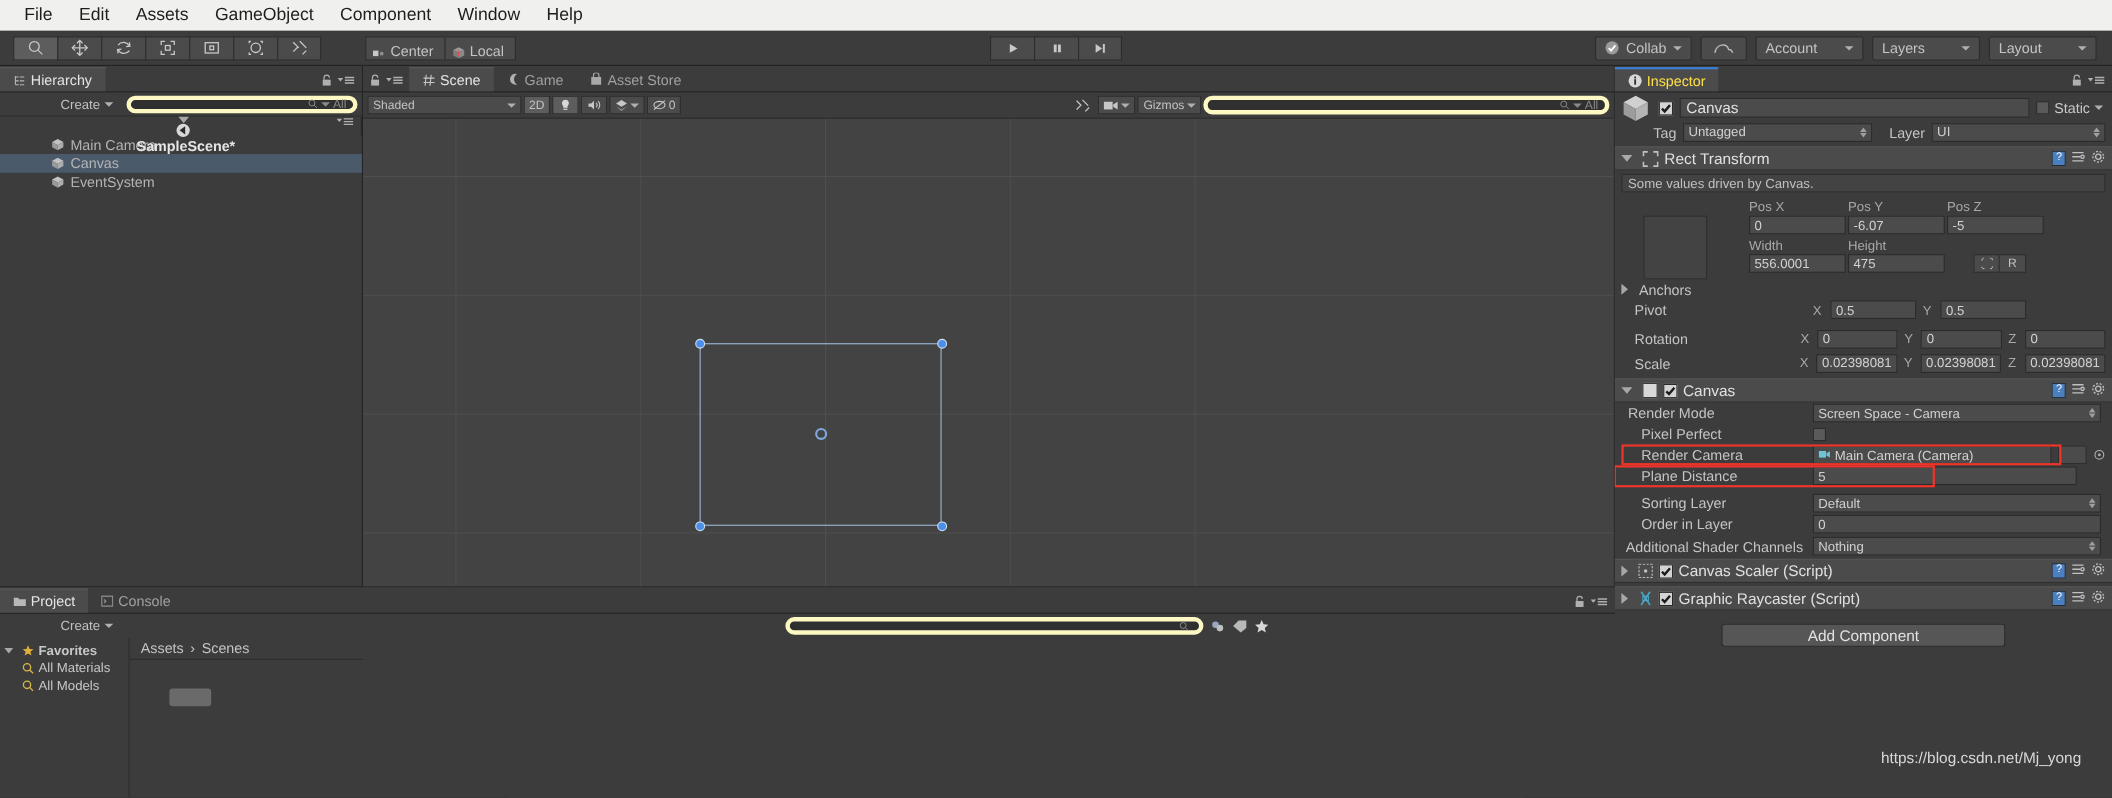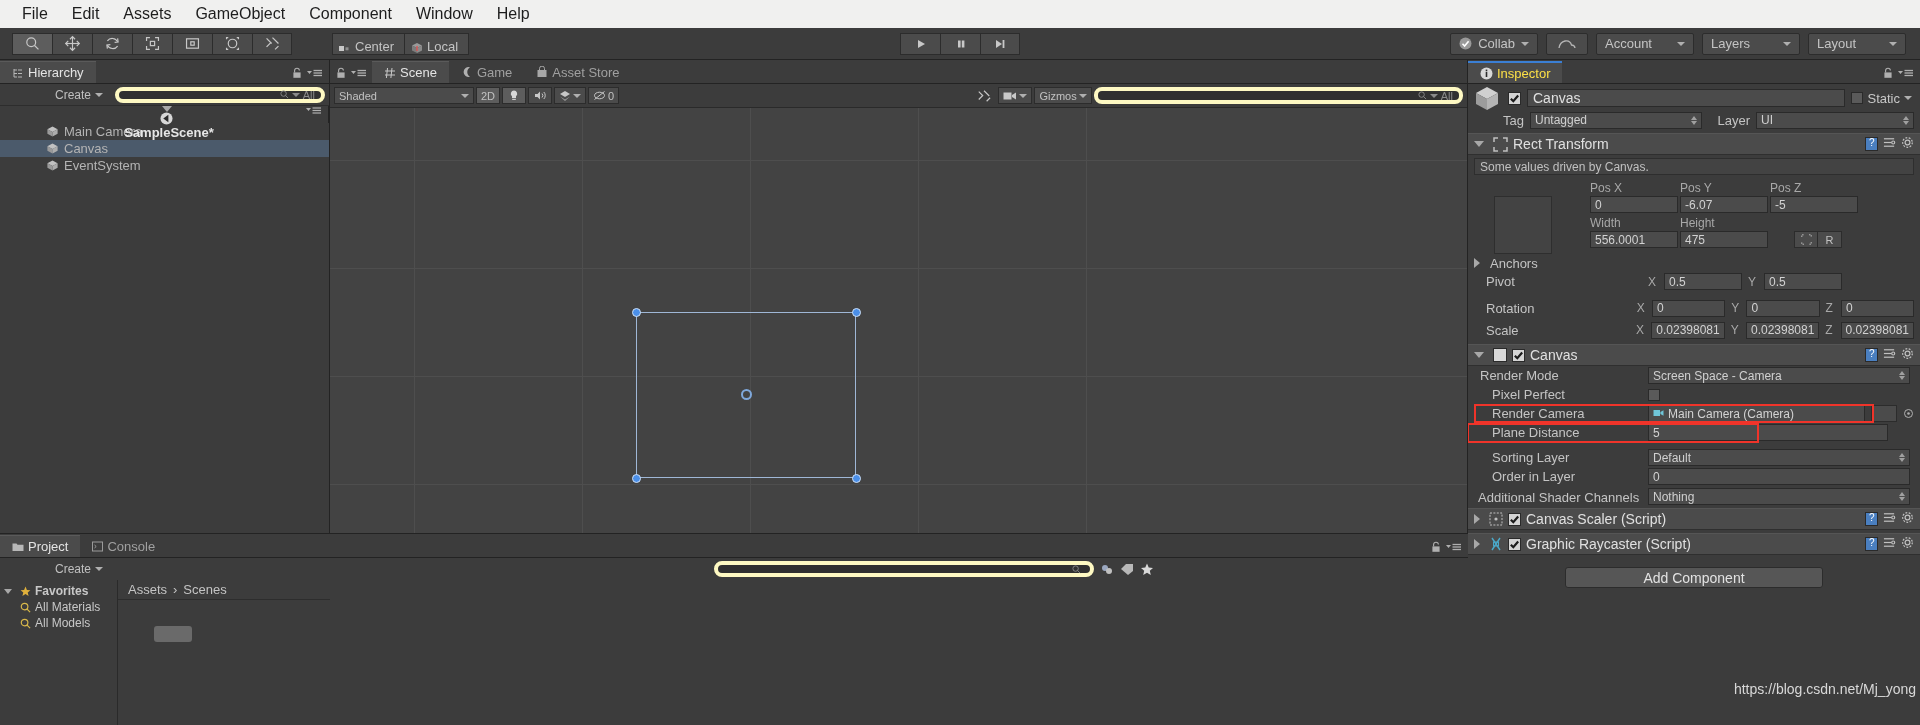--- a/index.html
+++ b/index.html
@@ -140,21 +140,21 @@
   .anchor-preview { width:58px; height:58px; background:#434343; border:1px solid #2e2e2e;
     margin-left:20px; margin-top:16px; }
 
   .addcomp-wrap { display:flex; justify-content:center; padding-top:12px; }
   .addcomp { width:258px; height:21px; background:#565656; border:1px solid #2c2c2c;
     border-radius:3px; display:flex; align-items:center; justify-content:center;
     font-size:14px; color:#e2e2e2; }
 
   .hl { position:absolute; border:2px solid #f0342a; pointer-events:none; }
 
-  .watermark { position:absolute; right:4px; bottom:28px; font-size:14px; color:#d8d8d8; }
+  .watermark { position:absolute; right:28px; bottom:28px; font-size:14px; color:#d8d8d8; }
 
   
   .sel-rect { position:absolute; border:1px solid #9fb7d6; }
   .handle { position:absolute; width:9px; height:9px; border-radius:50%;
     background:#4b8fe8; border:1px solid #cfe0f5; }
   .pivot-dot { position:absolute; width:11px; height:11px; border-radius:50%;
     border:2px solid #7fa8dc; }
   .gridline-v, .gridline-h { position:absolute; background:#4e4e4e; }
 </style>
 </head>

